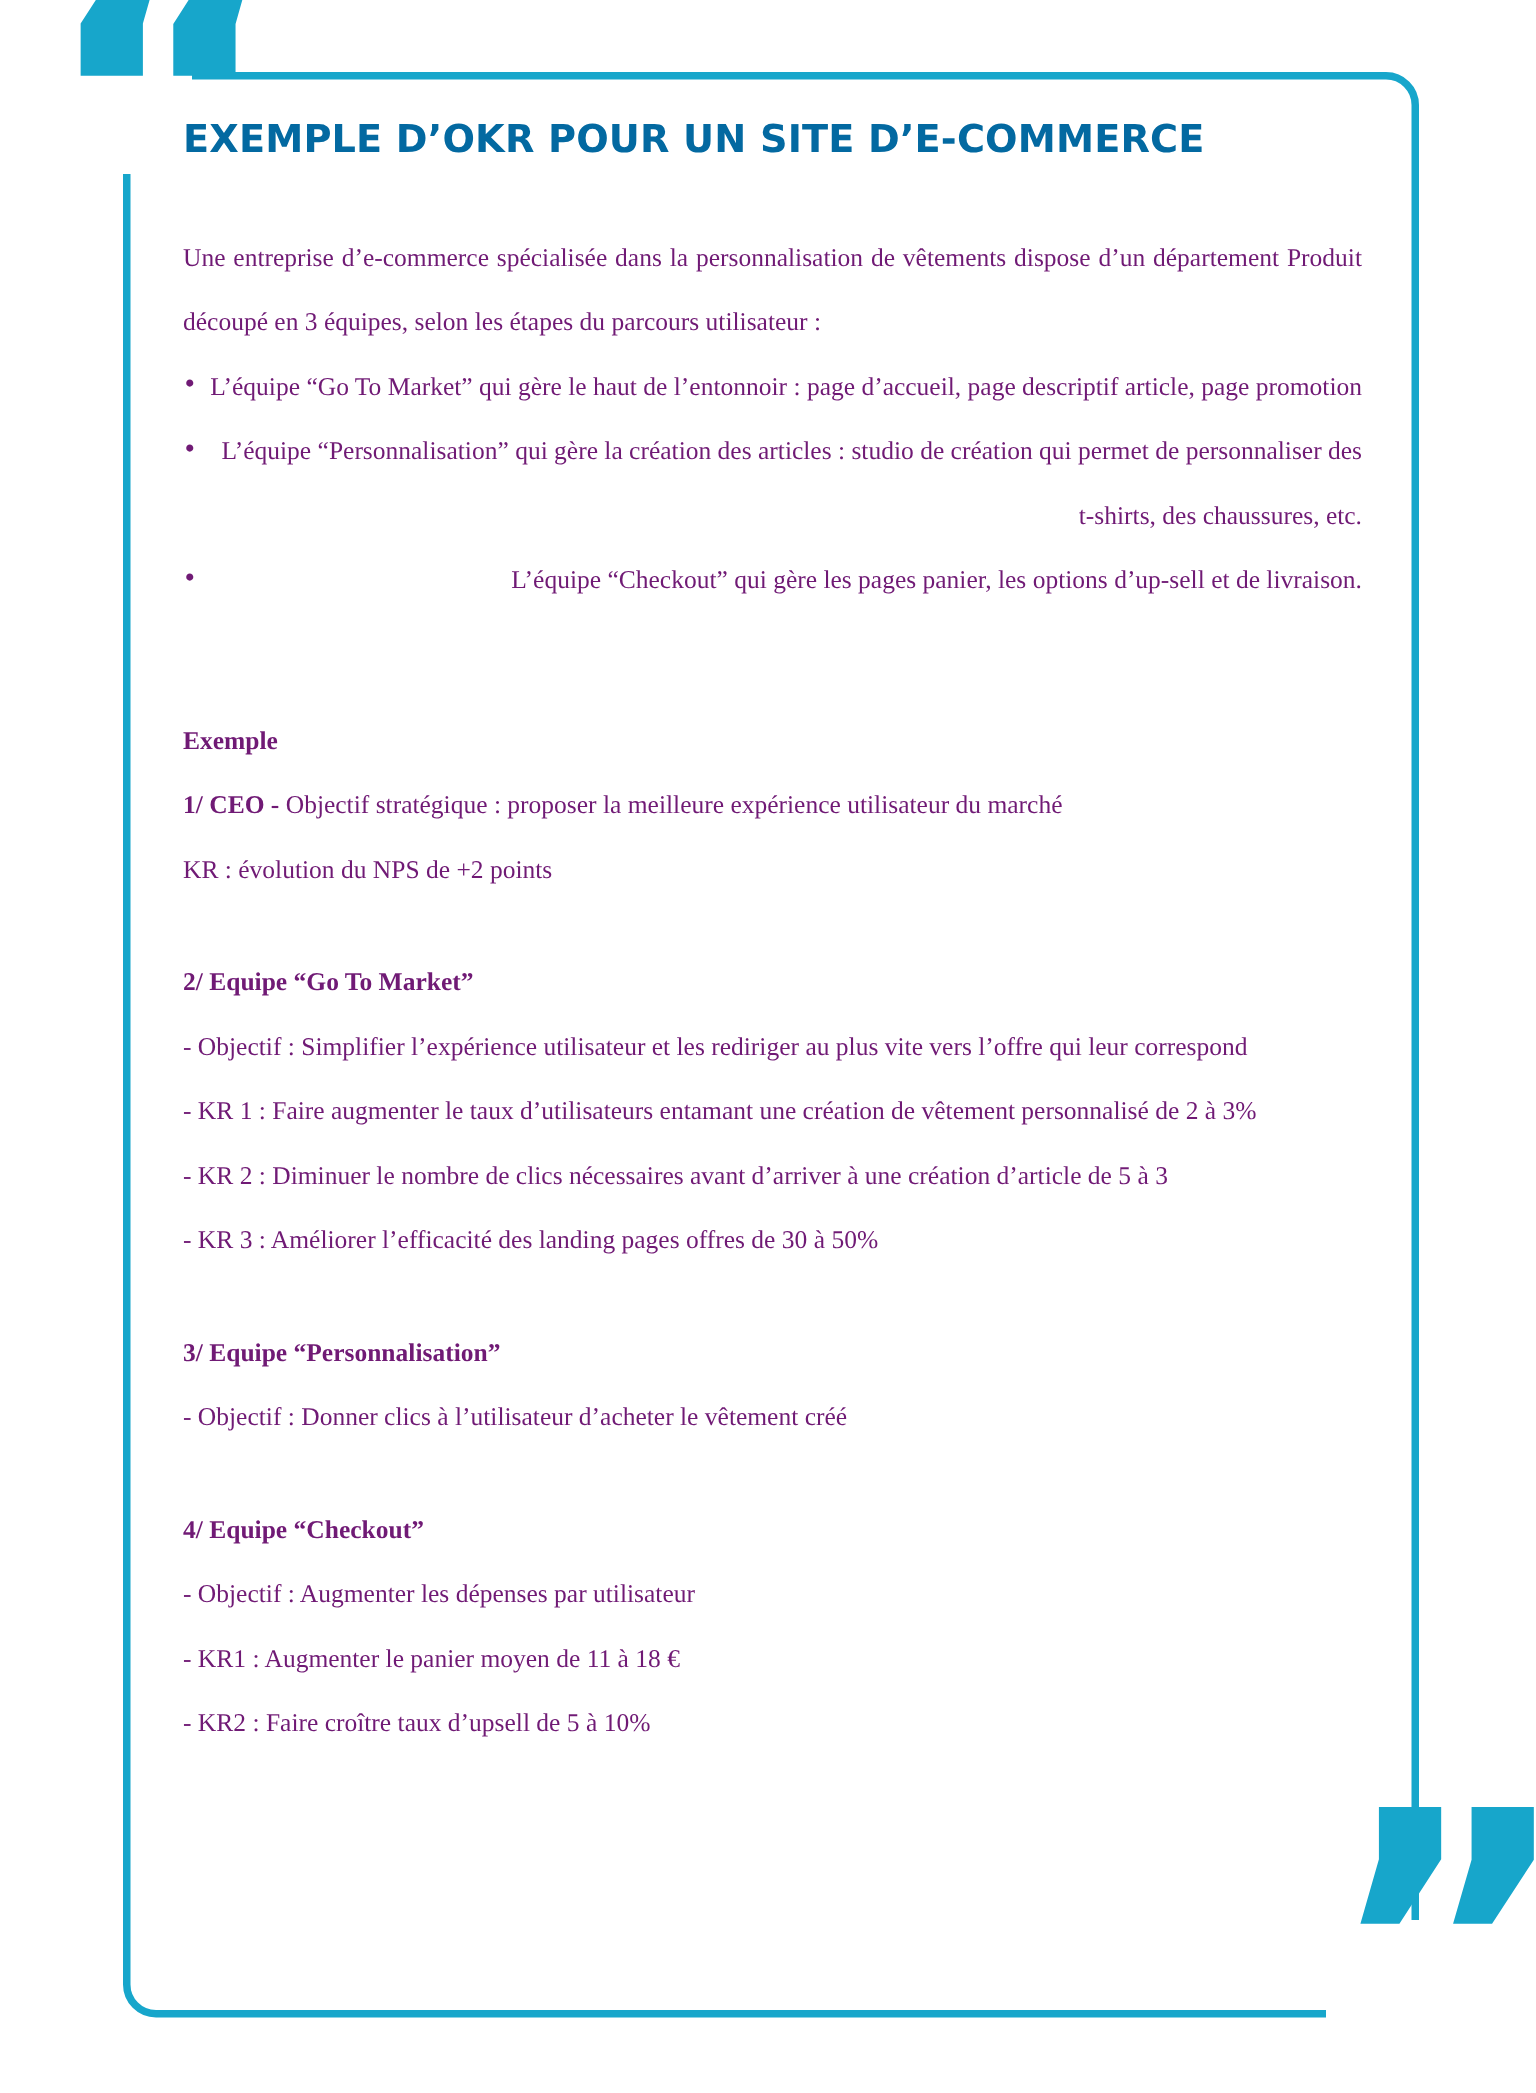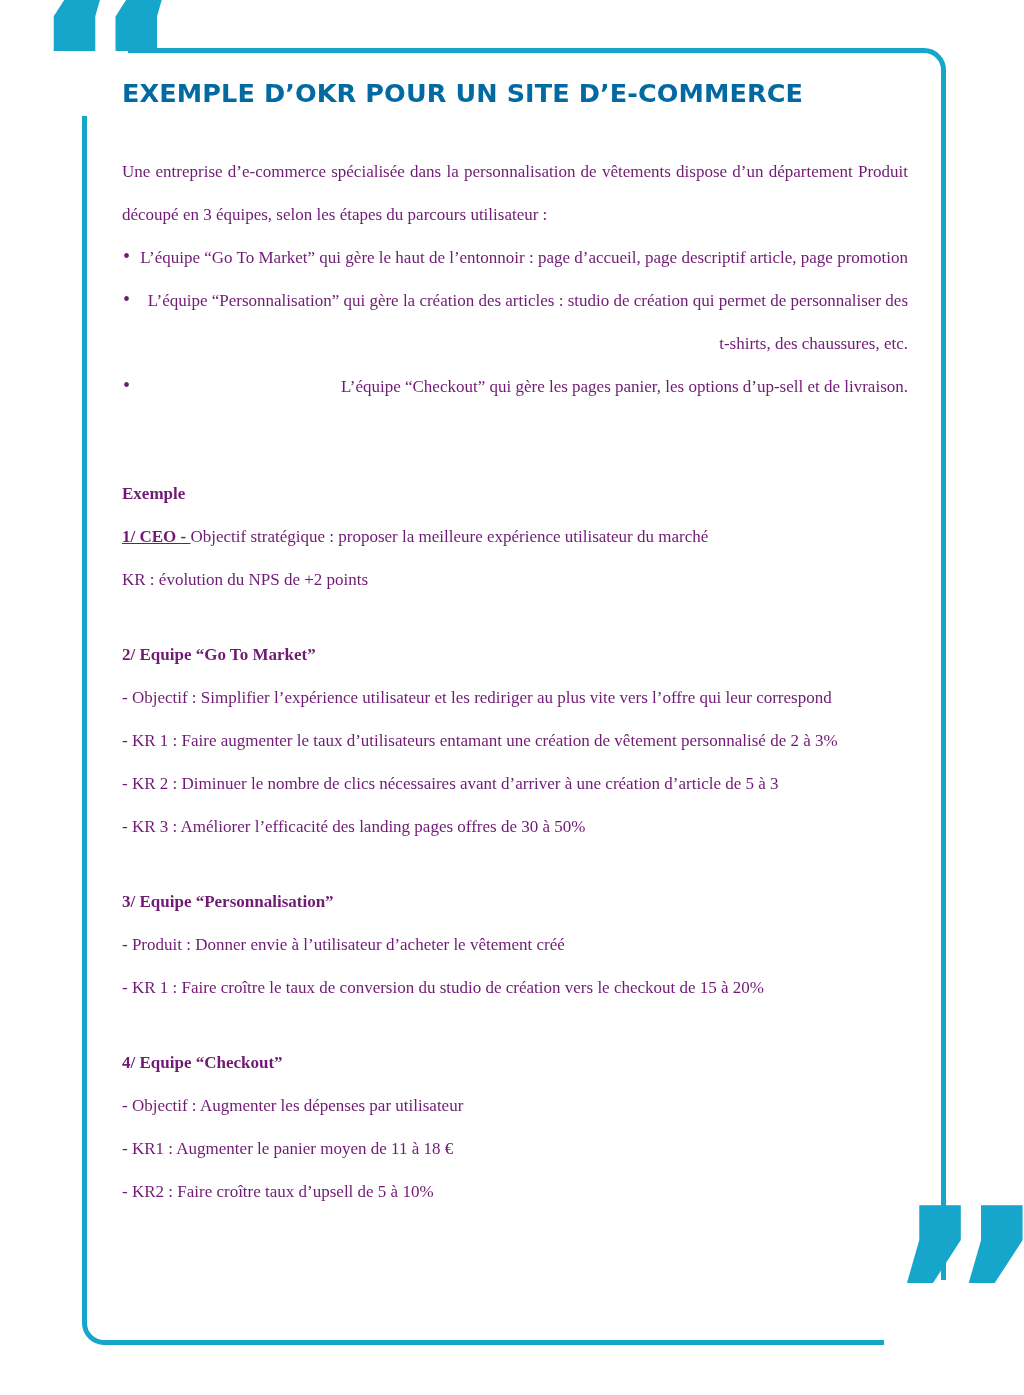--- a/index.html
+++ b/index.html
@@ -107,21 +107,20 @@
     position: absolute;
     left: 1px;
     top: -1px;
     font-size: 20px;
   }
   .spacer {
     height: 32px;
   }
   .lead-in {
     font-weight: 700;
-    text-decoration: underline;
   }
   .section-head {
     font-weight: 700;
     margin: 0;
   }
   .line {
     margin: 0;
     text-align: left;
   }
 </style>
@@ -166,22 +165,21 @@
 
     <p class="section-head">2/ Equipe “Go To Market”</p>
     <p class="line">- Objectif : Simplifier l’expérience utilisateur et les rediriger au plus vite vers l’offre qui leur correspond</p>
     <p class="line">- KR 1 : Faire augmenter le taux d’utilisateurs entamant une création de vêtement personnalisé de 2 à 3%</p>
     <p class="line">- KR 2 : Diminuer le nombre de clics nécessaires avant d’arriver à une création d’article de 5 à 3</p>
     <p class="line">- KR 3 : Améliorer l’efficacité des landing pages offres de 30 à 50%</p>
 
     <div class="spacer"></div>
 
     <p class="section-head">3/ Equipe “Personnalisation”</p>
-    <p class="line">- Produit : Donner envie à l’utilisateur d’acheter le vêtement créé</p>
-    <p class="line">- KR 1 : Faire croître le taux de conversion du studio de création vers le checkout de 15 à 20%</p>
+    <p class="line">- Objectif : Donner clics à l’utilisateur d’acheter le vêtement créé</p>
 
     <div class="spacer"></div>
 
     <p class="section-head">4/ Equipe “Checkout”</p>
     <p class="line">- Objectif : Augmenter les dépenses par utilisateur</p>
     <p class="line">- KR1 : Augmenter le panier moyen de 11 à 18 €</p>
     <p class="line">- KR2 : Faire croître taux d’upsell de 5 à 10%</p>
 
   </div>
 </div>

